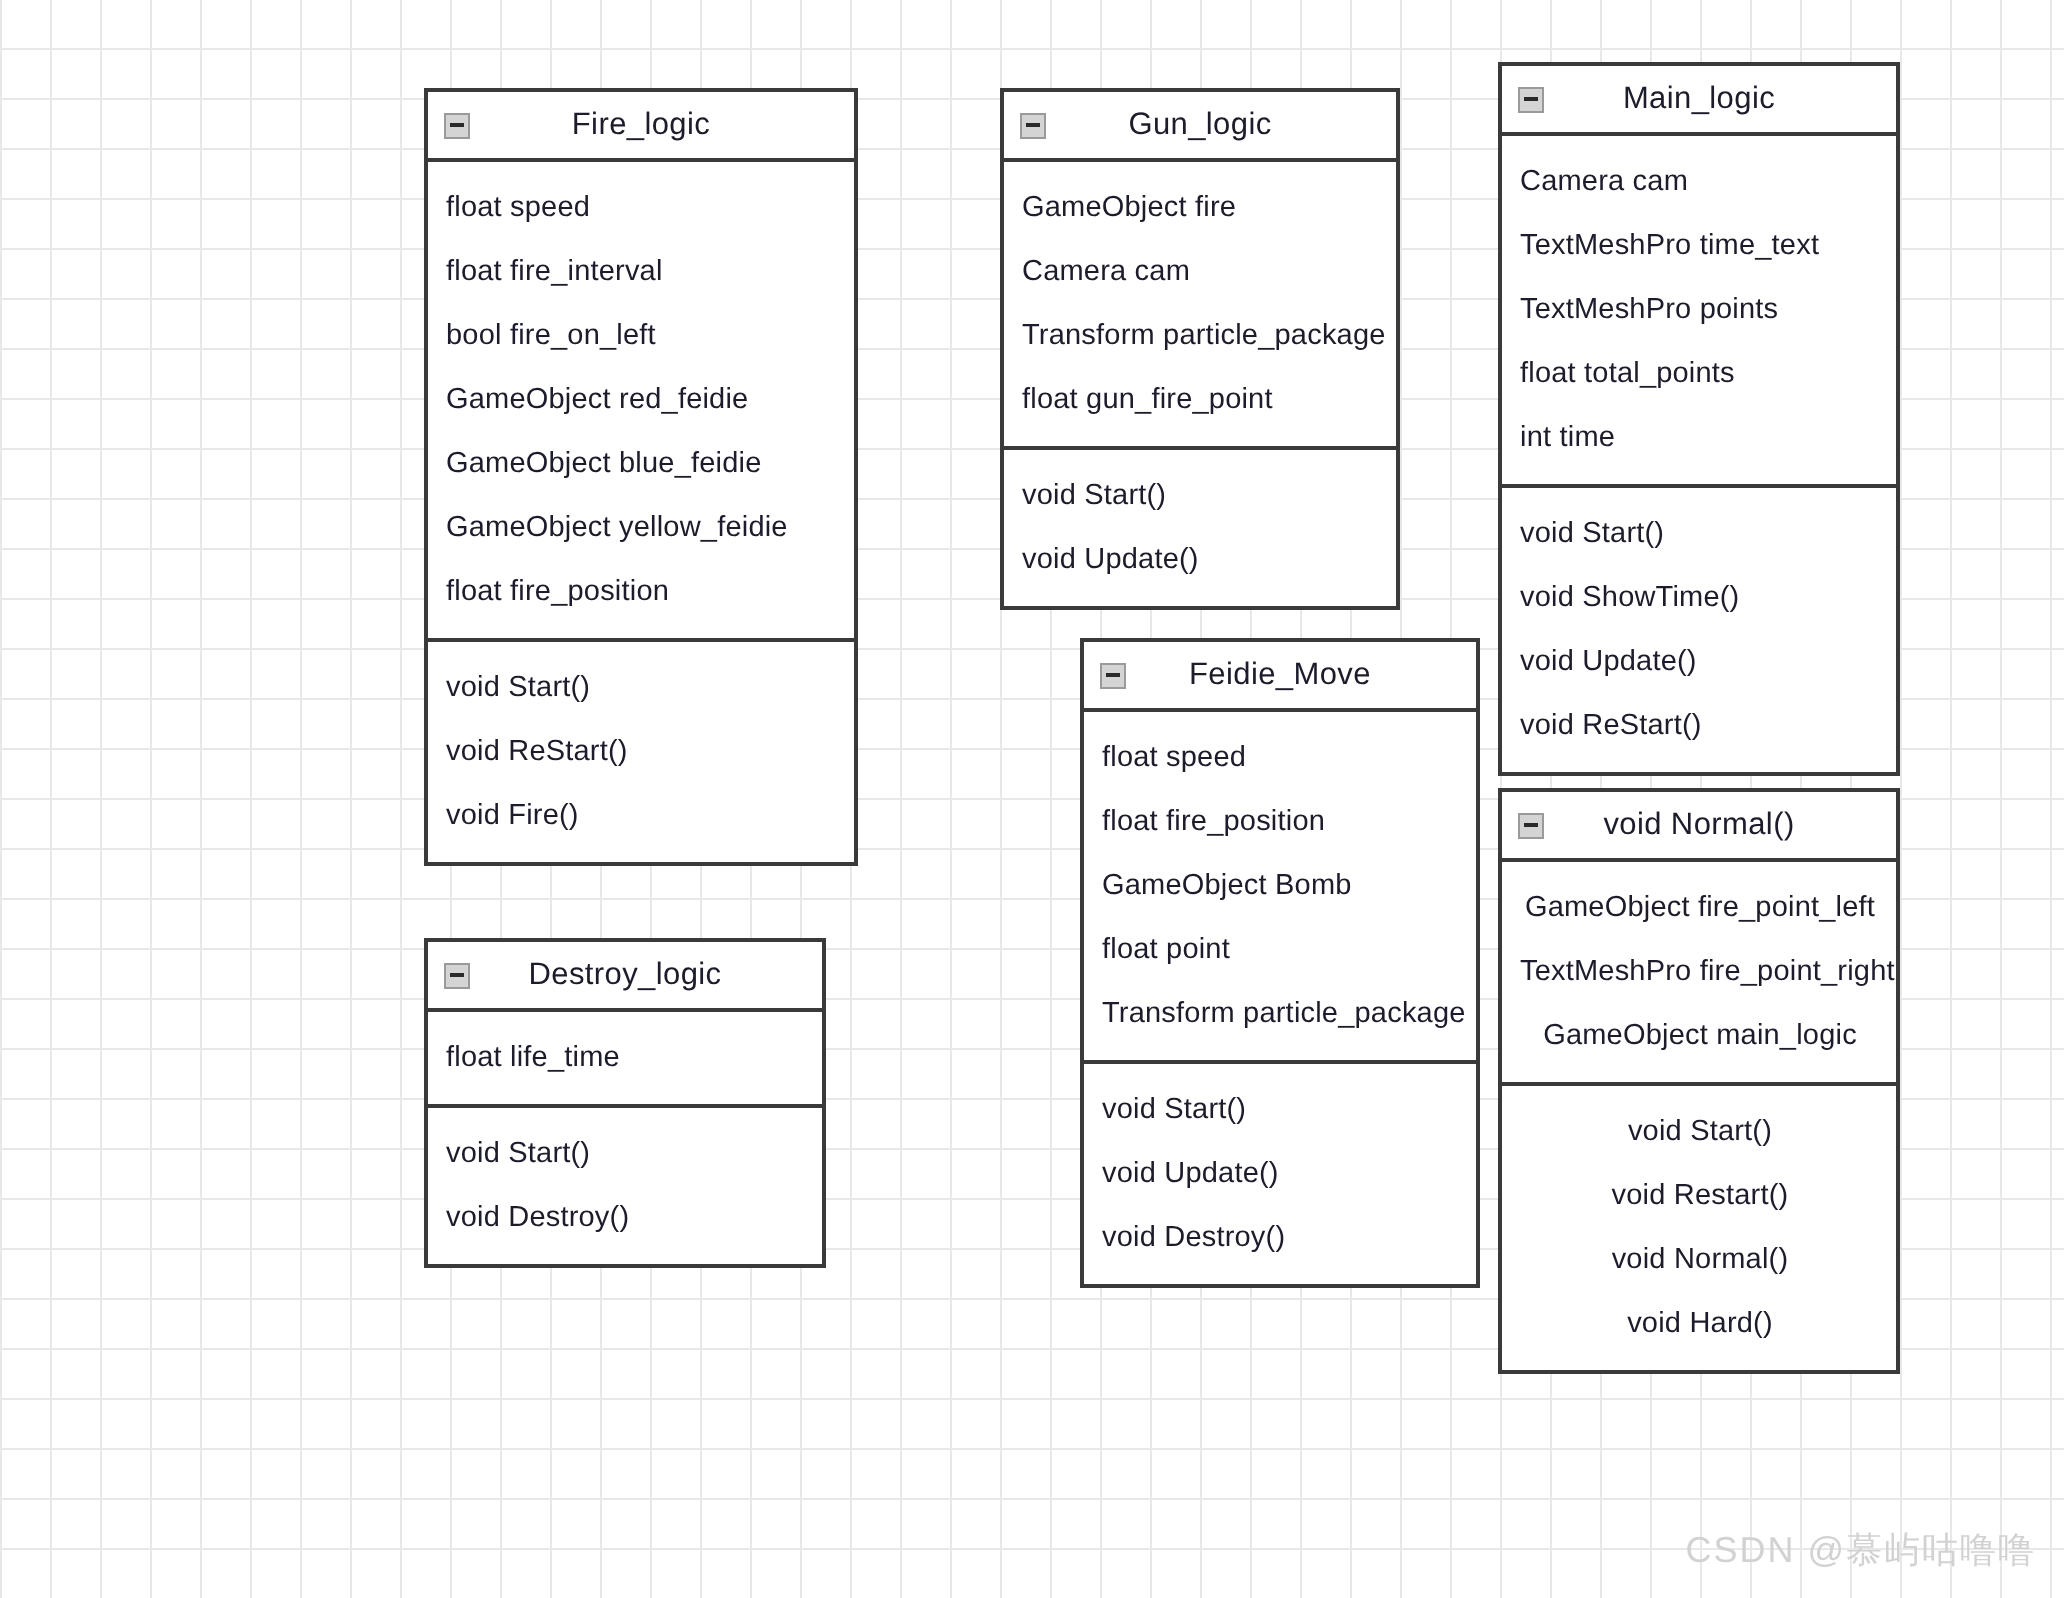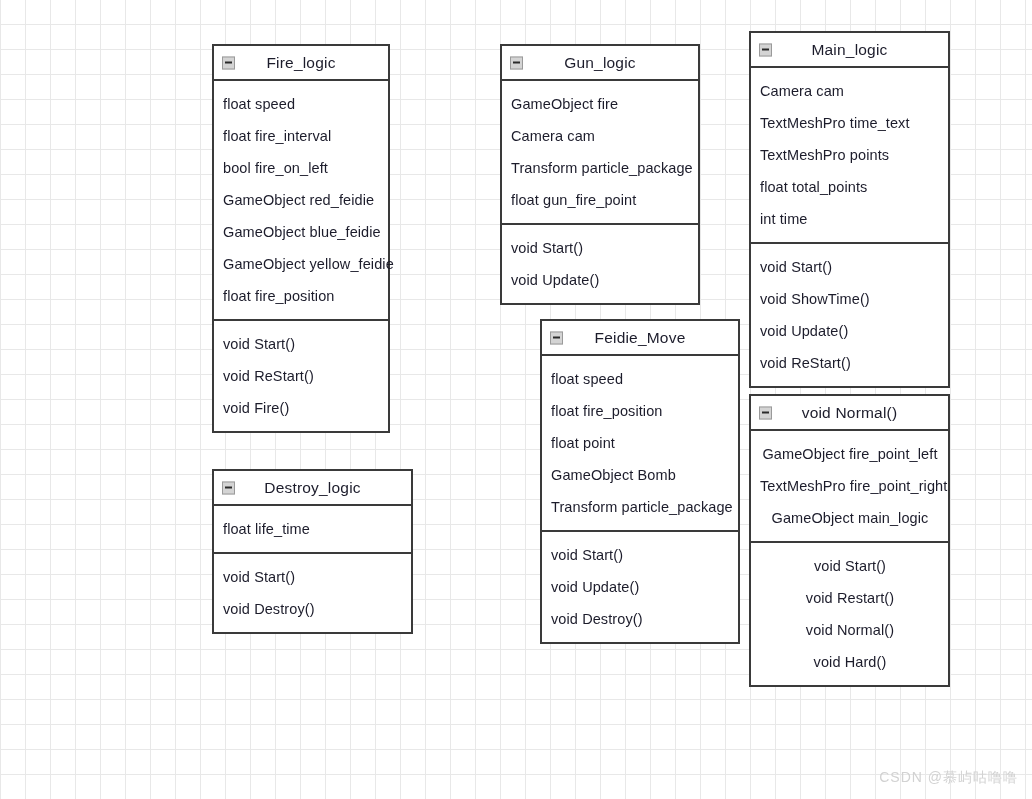--- a/index.html
+++ b/index.html
@@ -100,34 +100,34 @@
     padding: 6px 8px 6px 9px;
     white-space: nowrap;
     letter-spacing: 0.1px;
   }
 
   
   #watermark {
     position: absolute;
     right: 14px;
     bottom: 12px;
-    font-size: 14px;
+    font-size: 18px;
     color: #d2d2d2;
     letter-spacing: 1px;
     white-space: nowrap;
     user-select: none;
   }
 </style>
 </head>
 <body>
 
 <div id="canvas"></div>
 
 <div id="classes-layer">
-    <div class="uml-class" style="left: 212px; top: 44px; width: 178px;">
+    <div class="uml-class" style="left: 212px; top: 44px; width: 217px;">
       <div class="uml-title">
         <span class="collapse-icon">
           <i></i>
         </span>
         <span class="title-text">Fire_logic</span>
       </div>
       <div class="uml-section attrs">
         <div class="uml-row">float speed</div>
         <div class="uml-row">float fire_interval</div>
         <div class="uml-row">bool fire_on_left</div>
@@ -178,22 +178,22 @@
     <div class="uml-class" style="left: 500px; top: 319px; width: 200px; margin-left: 40px;">
       <div class="uml-title">
         <span class="collapse-icon">
           <i></i>
         </span>
         <span class="title-text">Feidie_Move</span>
       </div>
       <div class="uml-section attrs">
         <div class="uml-row">float speed</div>
         <div class="uml-row">float fire_position</div>
+        <div class="uml-row">GameObject Bomb</div>
         <div class="uml-row">float point</div>
-        <div class="uml-row">GameObject Bomb</div>
         <div class="uml-row">Transform particle_package</div>
       </div>
       <div class="uml-section methods">
         <div class="uml-row">void Start()</div>
         <div class="uml-row">void Update()</div>
         <div class="uml-row">void Destroy()</div>
       </div>
     </div>
     <div class="uml-class" style="left: 749px; top: 31px; width: 201px;">
       <div class="uml-title italic">

